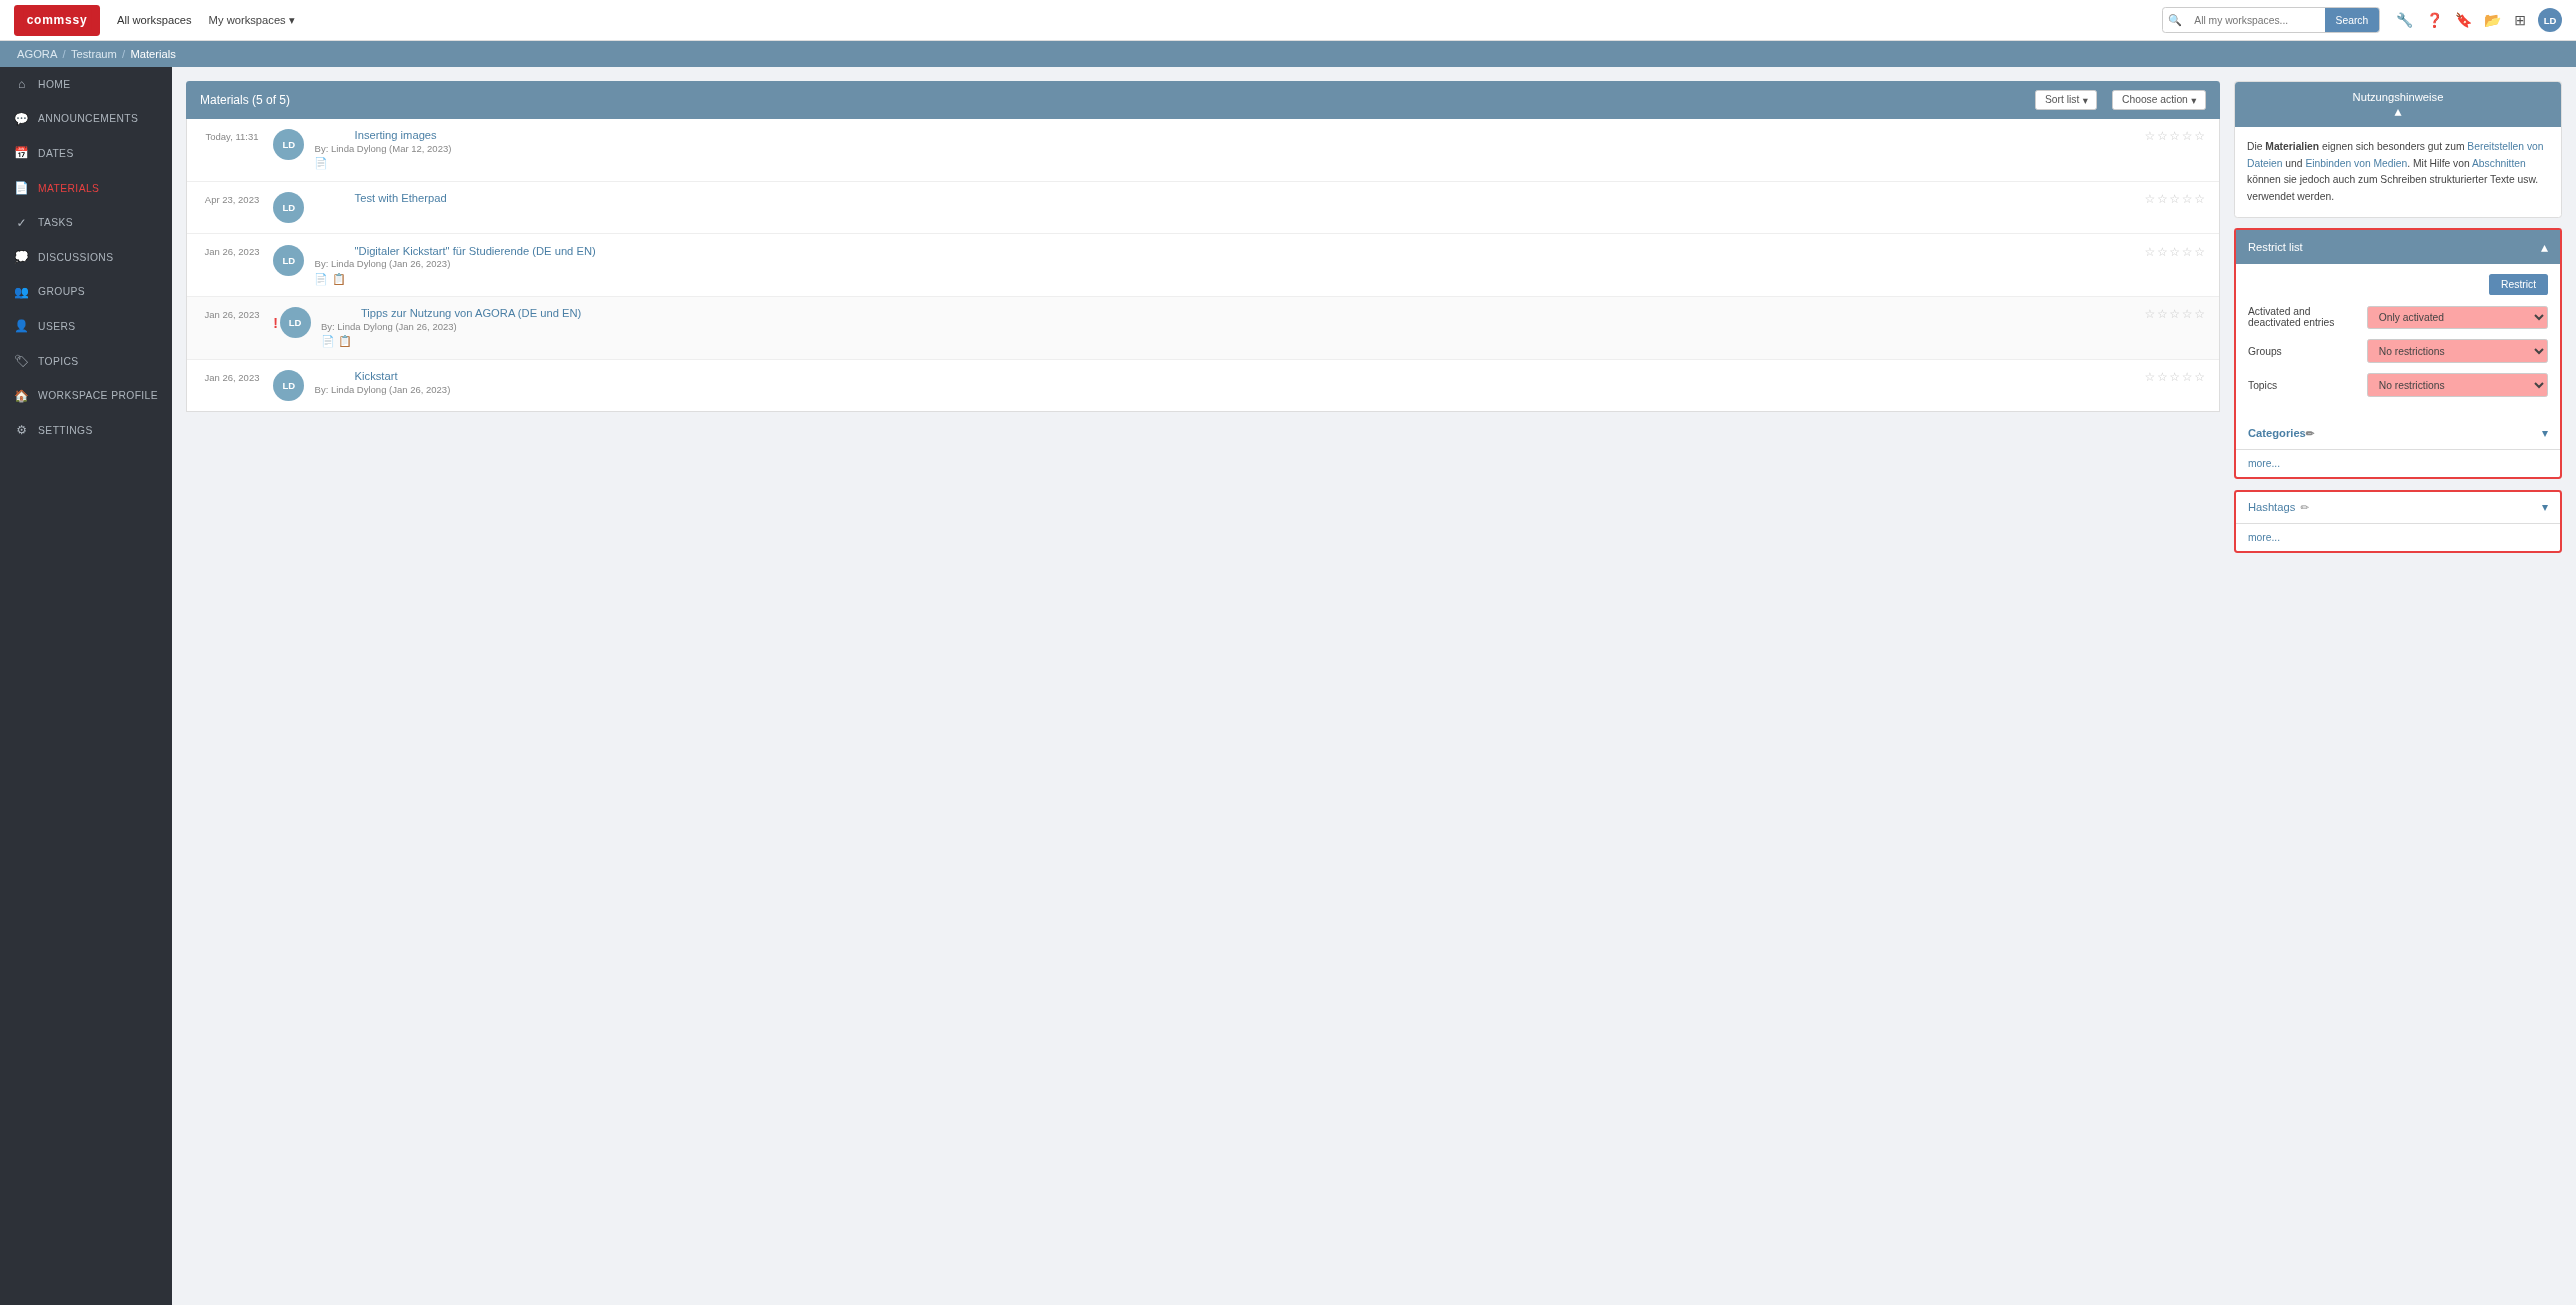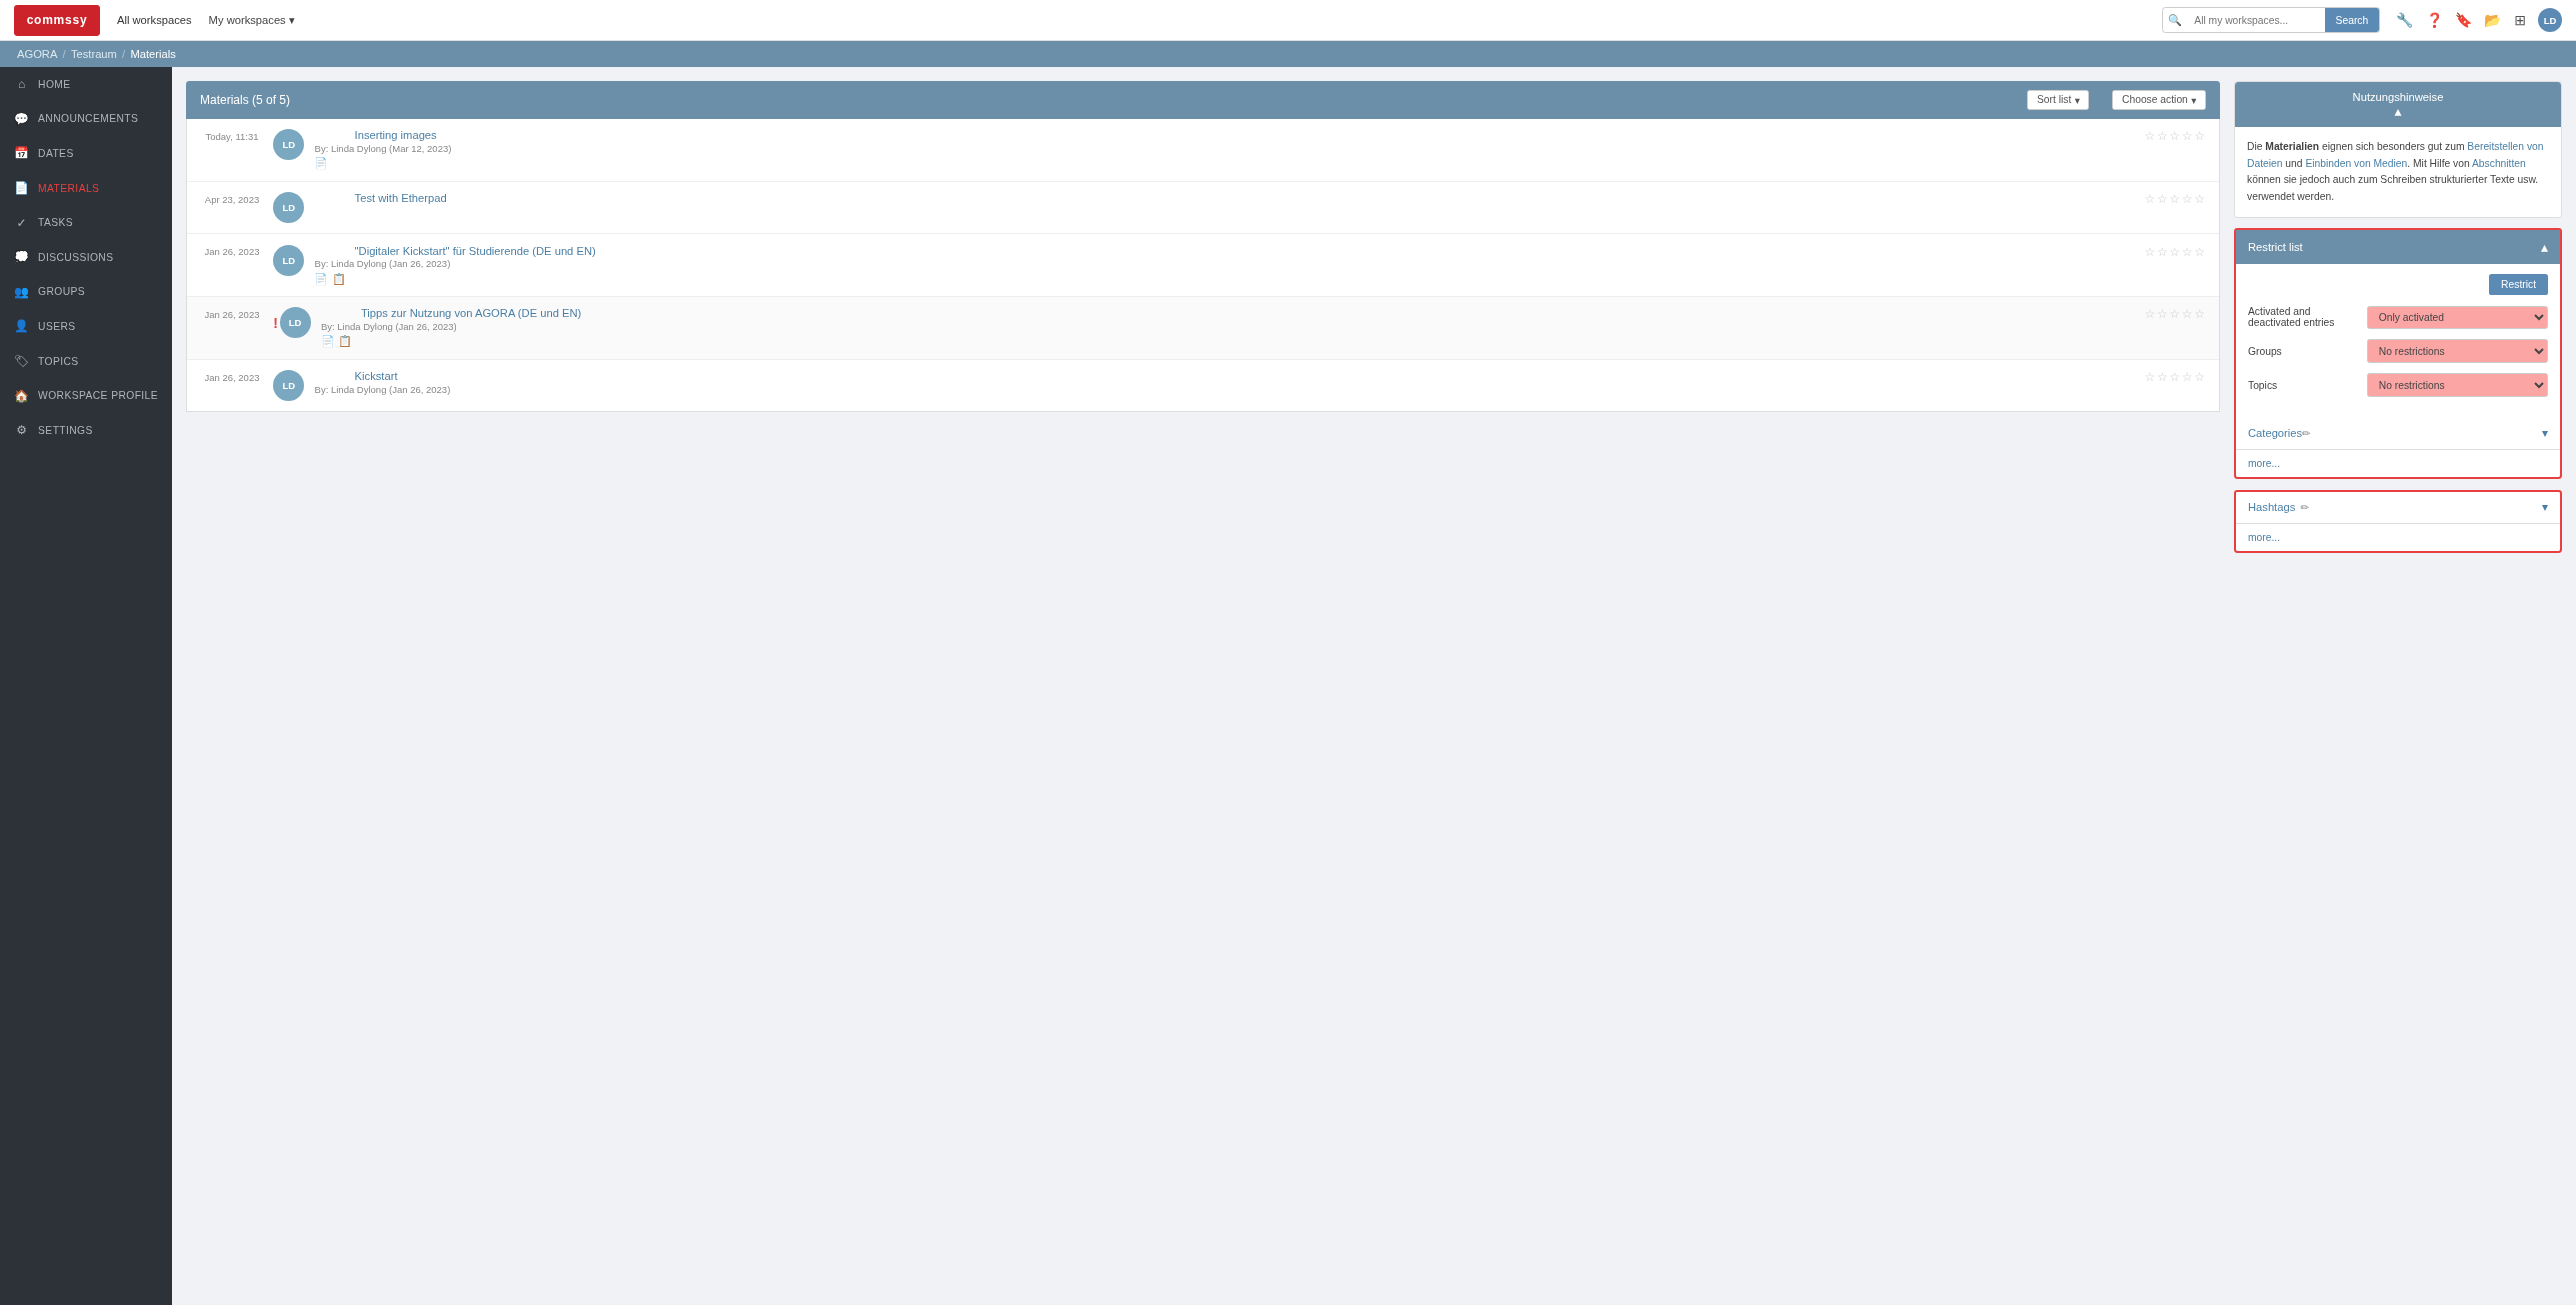--- a/index.html
+++ b/index.html
@@ -36,21 +36,21 @@
     .sidebar-item.active { color: #e84040; }
     .sidebar-icon { font-size: 12px; width: 15.5px; text-align: center; }
 
     
     .content-area { flex: 1; overflow-y: auto; padding: 14px; display: flex; gap: 14px; }
 
     
     .materials-panel { flex: 1; min-width: 0; }
     .materials-header { background: #6b8fa8; color: #fff; padding: 8.6px 14px; display: flex; align-items: center; justify-content: space-between; border-radius: 3.4px 3.4px 0 0; }
     .materials-title { font-size: 12px; font-weight: 500; }
-    .header-actions { display: flex; gap: 23px; justify-content: space-between; }
+    .header-actions { display: flex; gap: 15px; justify-content: space-between; }
     .btn-outline { background: #fff; color: #555; border: 0.9px solid #ccc; border-radius: 2.6px; padding: 3.4px 8.6px; font-size: 10.3px; cursor: pointer; display: flex; align-items: center; gap: 3.4px; }
 
     
     .materials-list { background: #fff; border: 0.9px solid #ddd; border-top: none; }
     .material-item { display: flex; align-items: flex-start; padding: 10.3px 14px; border-bottom: 0.9px solid #eee; gap: 10.3px; position: relative; }
     .material-item:last-child { border-bottom: none; }
     .item-date { font-size: 9.5px; color: #888; text-align: center; min-width: 62px; padding-top: 1.7px; }
     .item-avatar { background: #7aa8c0; color: #fff; border-radius: 50%; width: 31px; height: 31px; display: flex; align-items: center; justify-content: center; font-size: 9.5px; font-weight: bold; flex-shrink: 0; }
     .item-content { flex: 1; min-width: 0; }
     .item-title { color: #4a7fa5; text-decoration: none; font-size: 11.2px; cursor: pointer; margin-left: 40px; }
@@ -73,21 +73,21 @@
     
     .restrict-box { border: 2.6px solid #e84040; border-radius: 3.4px; background: #fff; margin-bottom: 10.3px; }
     .restrict-header { background: #6b8fa8; color: #fff; padding: 8.6px 12px; display: flex; align-items: center; justify-content: space-between; font-size: 11.2px; font-weight: 500; }
     .restrict-body { padding: 10.3px 12px; }
     .restrict-btn-row { display: flex; justify-content: flex-end; margin-bottom: 10.3px; }
     .btn-restrict { background: #5b8ab5; color: #fff; border: none; border-radius: 2.6px; padding: 5.2px 12px; font-size: 10.3px; cursor: pointer; font-weight: 500; }
     .restrict-row { display: flex; align-items: center; gap: 8.6px; margin-bottom: 10.3px; }
     .restrict-label { font-size: 10.3px; color: #444; flex: 1; }
     .restrict-select { border: 0.9px solid #ccc; border-radius: 2.6px; padding: 4.3px 7px; font-size: 10.3px; background: #fca5a5; color: #444; flex: 1.5; cursor: pointer; appearance: auto; }
     .cat-header { padding: 8.6px 12px; display: flex; align-items: center; justify-content: space-between; border-bottom: 0.9px solid #ddd; }
-    .cat-title { color: #4a7fa5; font-size: 11.2px; font-weight: 400; display: flex; align-items: center; gap: 0; }
+    .cat-title { color: #4a7fa5; font-size: 11.2px; font-weight: 700; display: flex; align-items: center; gap: 0; }
     .cat-edit-icon { color: #888; font-size: 10.3px; cursor: pointer; }
     .cat-chevron { color: #4a7fa5; cursor: pointer; font-size: 12px; }
     .cat-body { padding: 7px 12px 8.6px; }
     .more-link { color: #4a7fa5; font-size: 10.3px; cursor: pointer; }
 
     .hashtags-box { border: 2.6px solid #e84040; border-radius: 3.4px; background: #fff; }
     .hash-header { padding: 8.6px 12px; display: flex; align-items: center; justify-content: space-between; border-bottom: 0.9px solid #ddd; gap: 12px; }
     .hash-title { color: #4a7fa5; font-size: 11.2px; font-weight: 500; display: flex; align-items: center; gap: 5.2px; }
     .hash-body { padding: 7px 12px 8.6px; }
 

